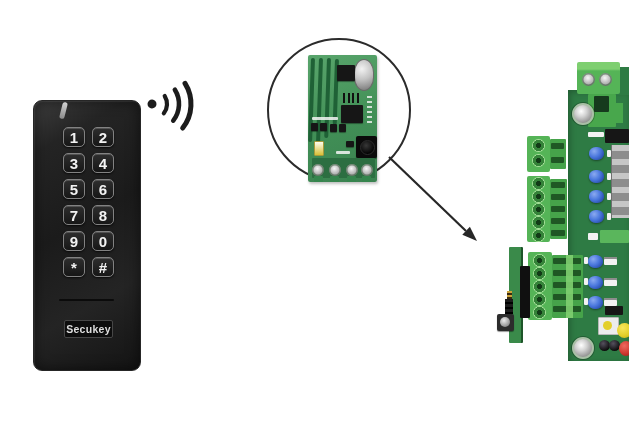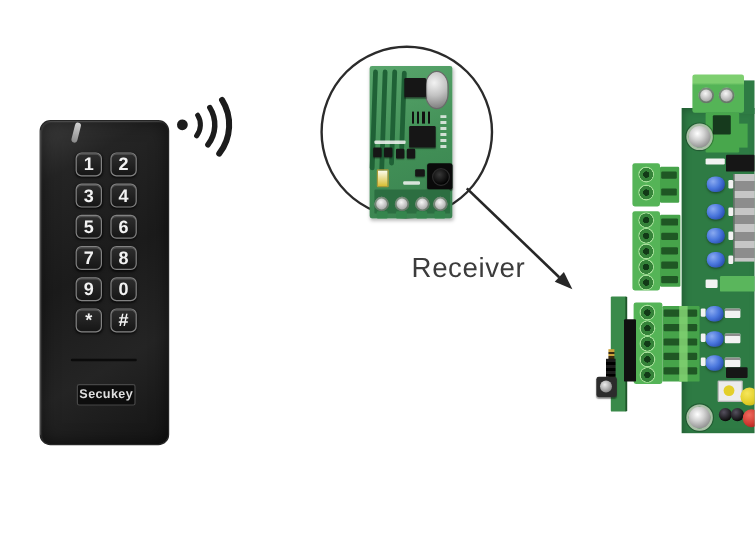--- a/index.html
+++ b/index.html
@@ -180,21 +180,20 @@
     <div class="ttab" style="left:22px;top:121px;"></div>
     <div class="ttab" style="left:39px;top:121px;"></div>
     <div class="ttab" style="left:54px;top:121px;"></div>
   </div>
 
   <svg class="a" style="left:0;top:0;" width="629" height="446" viewBox="0 0 629 446" pointer-events="none">
     <line x1="389" y1="157" x2="466" y2="231" stroke="#272727" stroke-width="2.2"></line>
     <polygon points="477,241 462.3,234.7 469.9,226.7" fill="#272727"></polygon>
   </svg>
 
-  <div class="a receiver-label">Receiver</div>
 
   <div class="a board board-main"></div>
   <div class="a board board-step"></div>
 
   <div class="a tgreen" style="left:577px;top:62px;width:43px;height:32px;">
     <div class="tscrew" style="left:5px;top:11px;width:13px;height:13px;"></div>
     <div class="tscrew" style="left:22px;top:11px;width:13px;height:13px;"></div>
   </div>
   <div class="a" style="left:588px;top:94px;width:28px;height:33px;background:#48a74c;border-radius:1px;">
     <div class="a" style="left:6px;top:2px;width:15px;height:16px;background:#163a1d;border-radius:1px;"></div>

